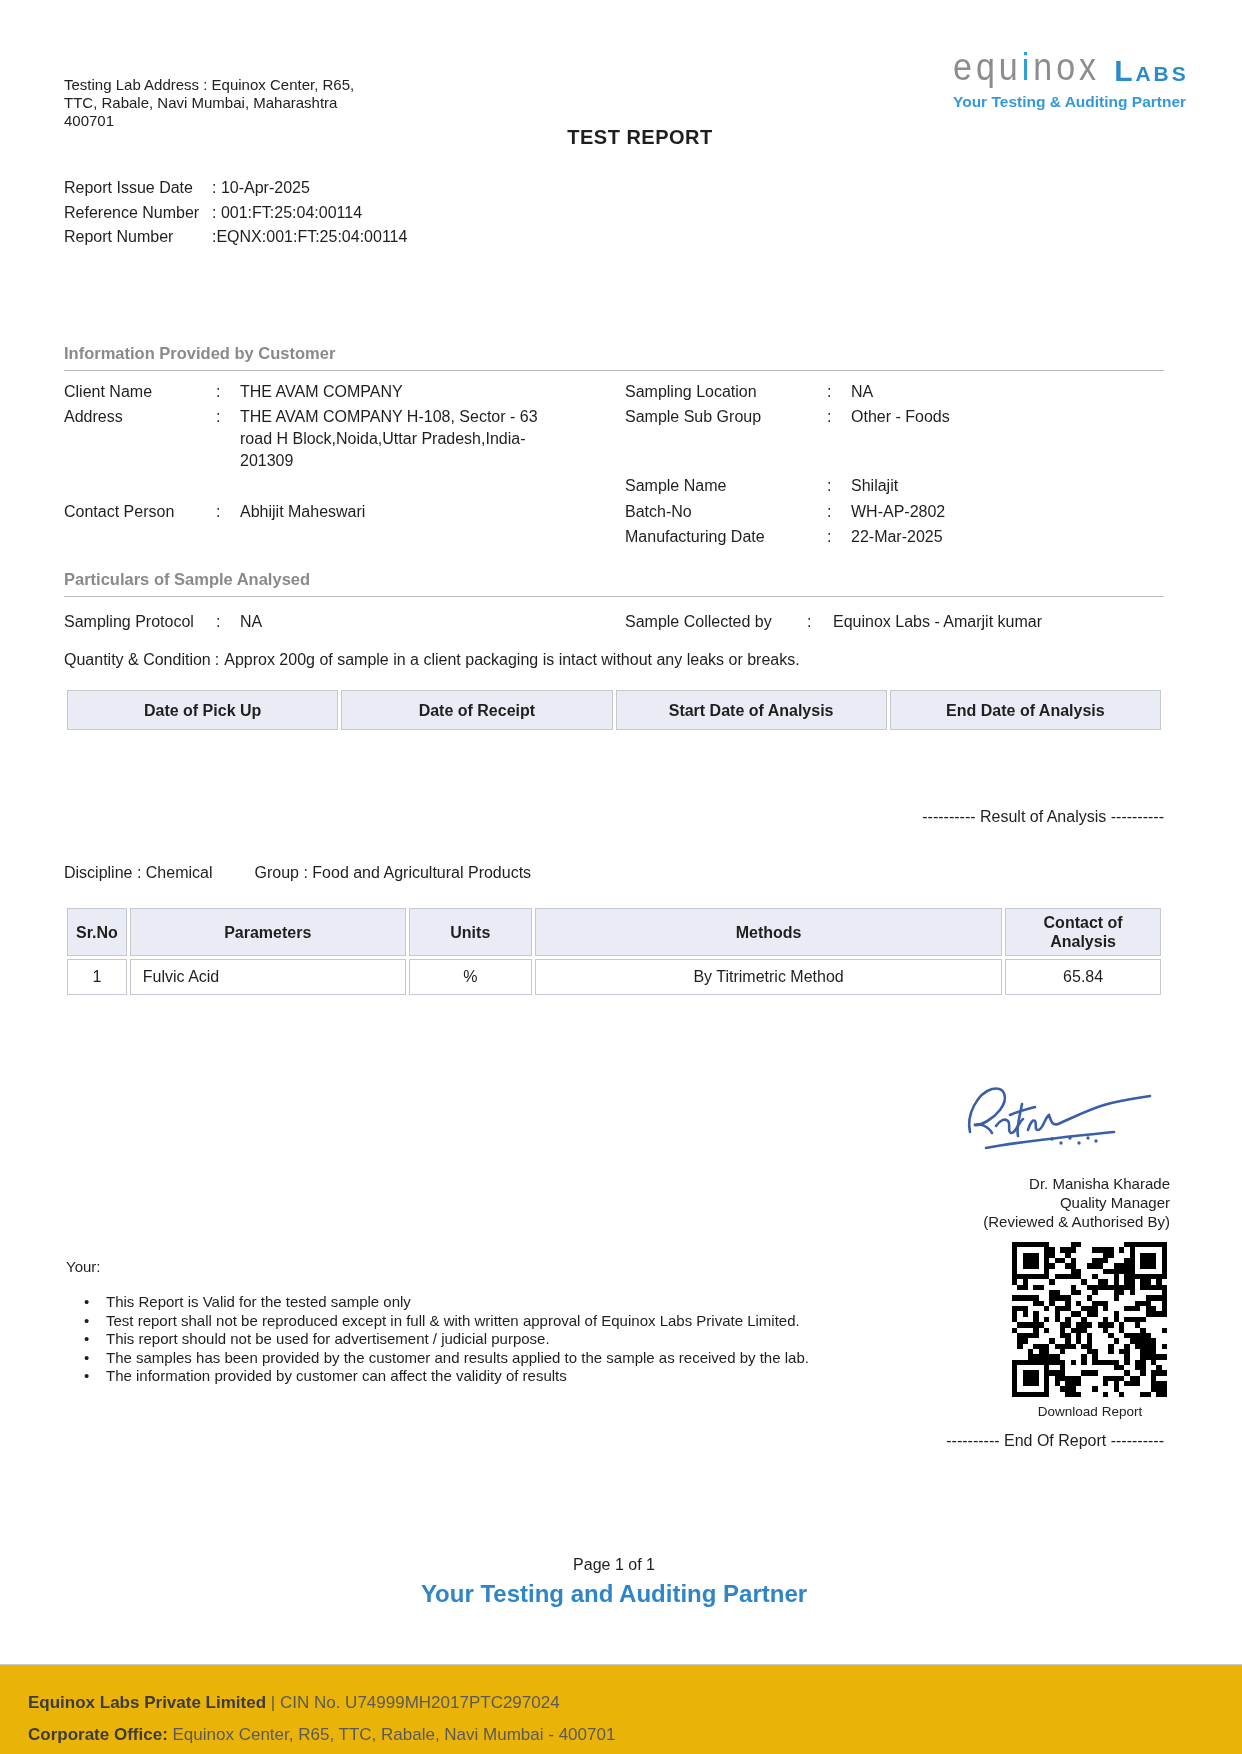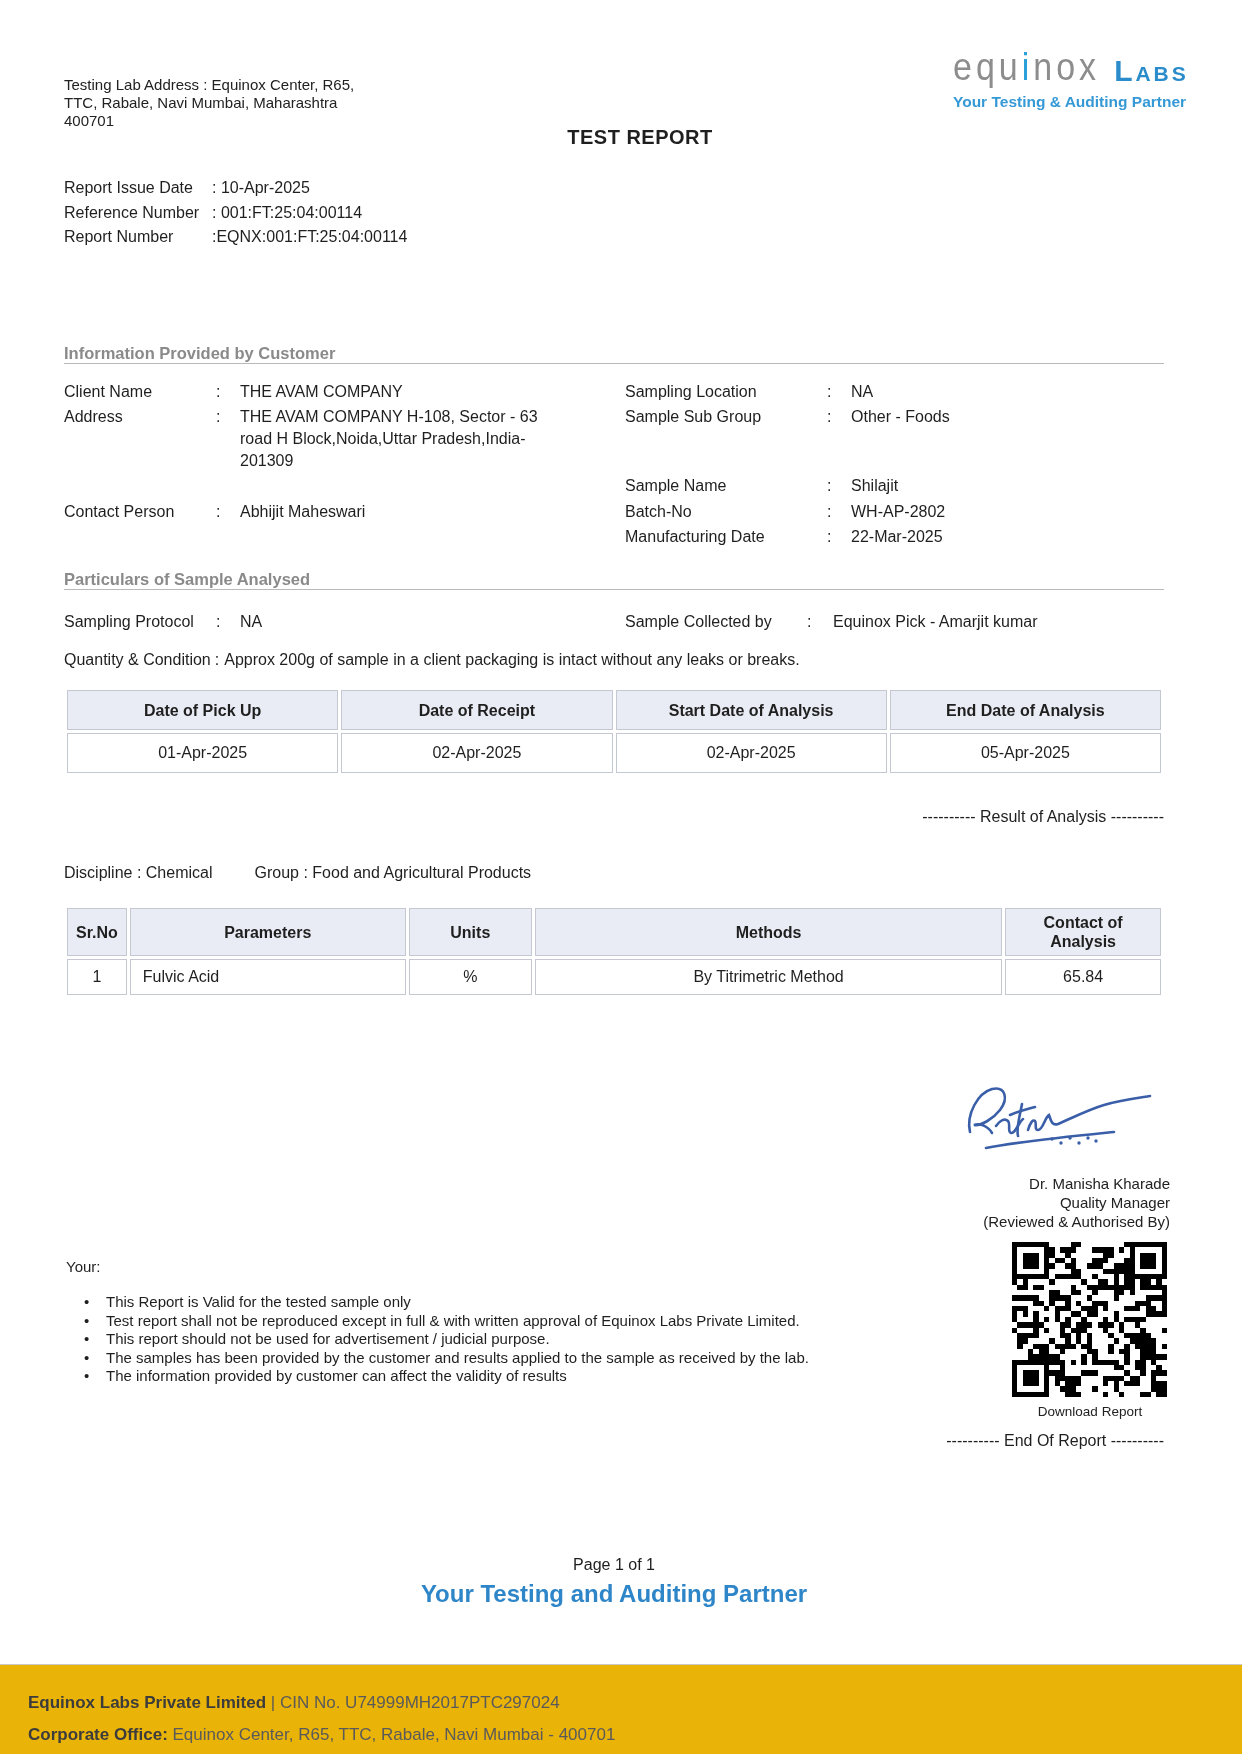--- a/index.html
+++ b/index.html
@@ -20,21 +20,21 @@
   .doc-title{position:absolute;left:90px;top:126px;width:1100px;text-align:center;
              font-size:20px;font-weight:700;letter-spacing:.5px;}
 
   
   .report-meta{position:absolute;left:64px;top:176px;font-size:16px;}
   .report-meta .row{display:flex;line-height:24.5px;}
   .report-meta .lbl{width:148px;}
 
   
   .sec-head{position:absolute;left:64px;width:1100px;font-size:16.5px;font-weight:700;
-            color:#8a8a8a;border-bottom:1.5px solid #b9b9b9;}
+            color:#8a8a8a;padding-bottom:7px;border-bottom:1.5px solid #b9b9b9;}
   .sec-info{top:344px;} .sec-part{top:570px;}
 
   
   .kv{position:absolute;display:flex;font-size:16px;line-height:22px;}
   .kv .lbl{flex:none;} .kv .colon{flex:none;text-align:left;}
   .kv .val{flex:none;}
   .kv-left .lbl{width:152px;} .kv-left .colon{width:24px;} .kv-left .val{width:330px;}
   .kv-right{left:625px;} .kv-right .lbl{width:202px;} .kv-right .colon{width:24px;}
   .kv-cp{left:625px;} .kv-cp .lbl{width:182px;} .kv-cp .colon{width:26px;}
   .quantity{position:absolute;left:64px;top:651px;font-size:16px;display:flex;}
@@ -171,47 +171,41 @@
   <div class="sec-head sec-part">Particulars of Sample Analysed</div>
 
   <div class="kv" style="left:64px;top:611px;">
     <span class="lbl" style="width:152px;">Sampling Protocol</span>
     <span class="colon" style="width:24px;">:</span>
     <span class="val">NA</span>
   </div>
   <div class="kv kv-cp" style="top:611px;">
     <span class="lbl">Sample Collected by</span>
     <span class="colon">:</span>
-    <span class="val">Equinox Pick - Amarjit kumar</span>
+    <span class="val">Equinox Labs - Amarjit kumar</span>
   </div>
   <div class="quantity">
     <span>Quantity &amp; Condition</span>
     <span class="colon">:</span>
     <span>Approx 200g of sample in a client packaging is intact without any leaks or breaks.</span>
   </div>
 
   <table class="grid dates-table">
     <colgroup>
         <col style="width:25%">
         <col style="width:25%">
         <col style="width:25%">
         <col style="width:25%">
       </colgroup>
     <tbody>
         <tr>
       <th>Date of Pick Up</th>
       <th>Date of Receipt</th>
       <th>Start Date of Analysis</th>
       <th>End Date of Analysis</th>
-    </tr>
-    <tr>
-      <td>01-Apr-2025</td>
-      <td>02-Apr-2025</td>
-      <td>02-Apr-2025</td>
-      <td>05-Apr-2025</td>
     </tr>
   </tbody>
     </table>
 
   <div class="divider-line res-divider">----------  Result of Analysis  ----------</div>
 
   <div class="discipline">
     <span>Discipline : Chemical</span>
     <span>Group : Food and Agricultural Products</span>
   </div>

